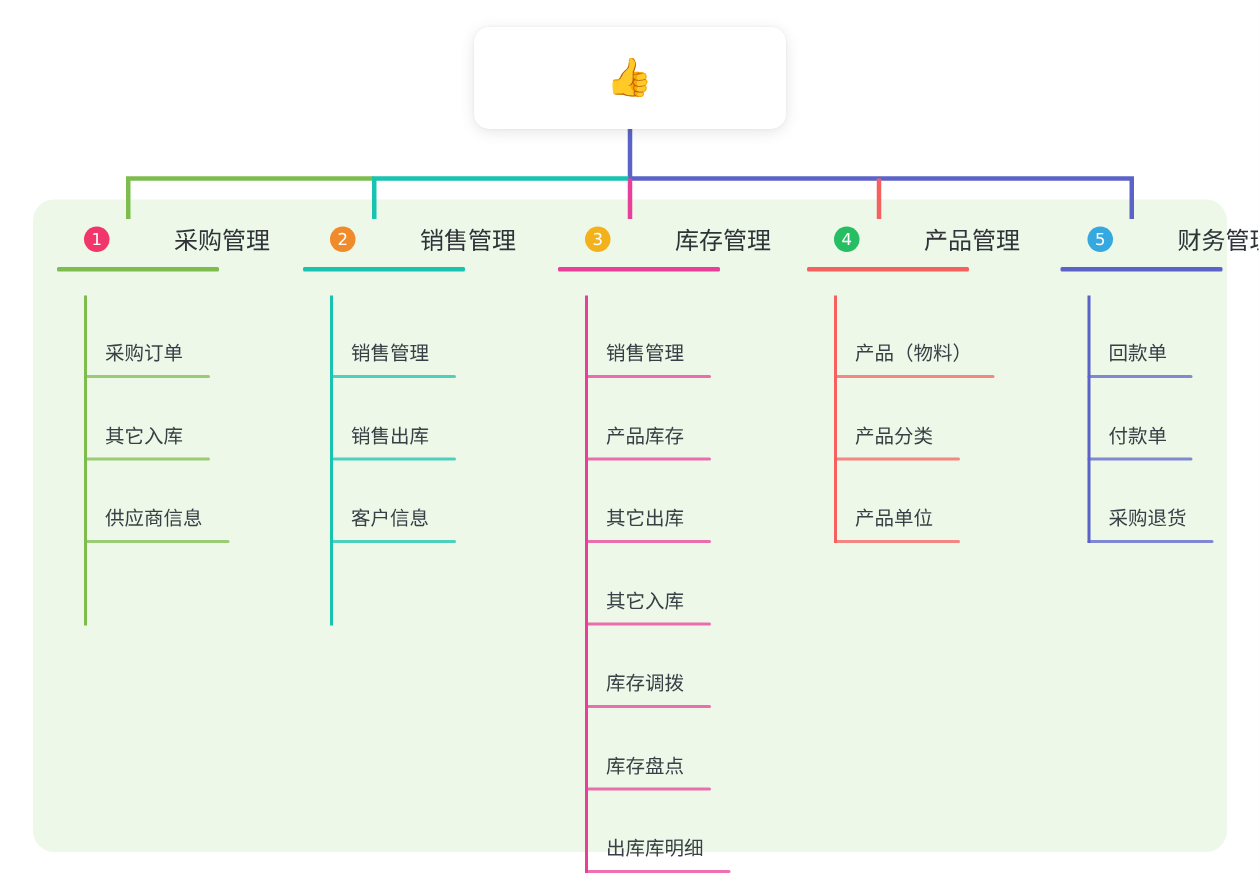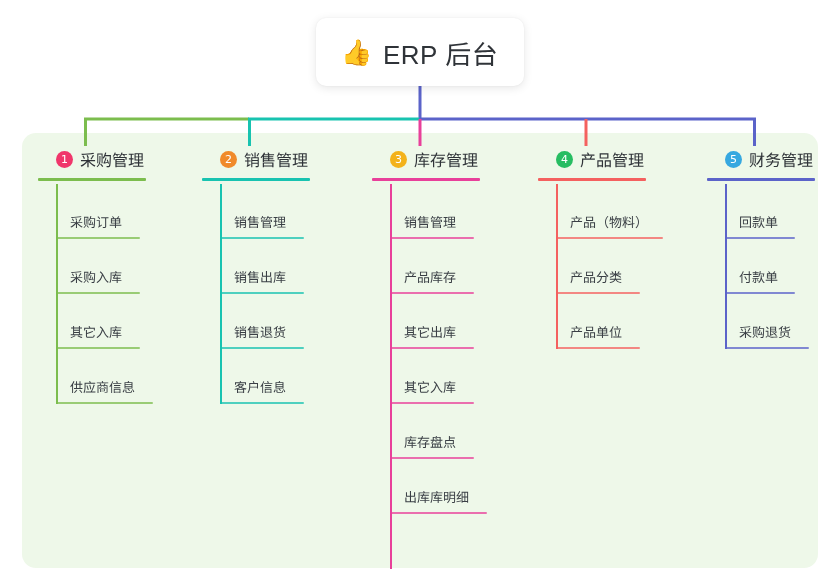--- a/index.html
+++ b/index.html
@@ -88,30 +88,31 @@
     font-size: 11px;
     line-height: 17px;
     text-align: center;
     flex: 0 0 auto;
     font-family: "DejaVu Sans", sans-serif;
   }
   .col-title {
     font-size: 16px;
     color: #2f3338;
     white-space: nowrap;
+    margin-left: 36px;
   }
   .col-rule {
     height: 3px;
     border-radius: 1px;
     margin-top: 6px;
   }
 
   .items {
     position: relative;
-    margin-top: 3px;
+    margin-top: 16px;
   }
   .item {
     position: relative;
     height: 55px;
     box-sizing: border-box;
   }
   .item-label {
     position: absolute;
     left: 32px;
     bottom: 8px;
@@ -161,24 +162,20 @@
     <span class="col-title">采购管理</span>
   </div>
   <div class="col-rule" style="width: 108px; background: rgb(124, 189, 78);"></div>
   <div class="items">
     <div class="item-spine" style="background: rgb(124, 189, 78); height: 220px;"></div>
     <div class="item">
       <span class="item-label">采购订单</span>
       <span class="item-rule" style="width: 84px; background: rgb(124, 189, 78); opacity: 0.75;"></span>
     </div>
     <div class="item">
-      <span class="item-label">采购入库</span>
-      <span class="item-rule" style="width: 84px; background: rgb(124, 189, 78); opacity: 0.75;"></span>
-    </div>
-    <div class="item">
       <span class="item-label">其它入库</span>
       <span class="item-rule" style="width: 84px; background: rgb(124, 189, 78); opacity: 0.75;"></span>
     </div>
     <div class="item">
       <span class="item-label">供应商信息</span>
       <span class="item-rule" style="width: 97px; background: rgb(124, 189, 78); opacity: 0.75;"></span>
     </div>
   </div>
 </div>
 
@@ -192,24 +189,20 @@
     <div class="item-spine" style="background: rgb(24, 195, 176); height: 220px;"></div>
     <div class="item">
       <span class="item-label">销售管理</span>
       <span class="item-rule" style="width: 84px; background: rgb(24, 195, 176); opacity: 0.75;"></span>
     </div>
     <div class="item">
       <span class="item-label">销售出库</span>
       <span class="item-rule" style="width: 84px; background: rgb(24, 195, 176); opacity: 0.75;"></span>
     </div>
     <div class="item">
-      <span class="item-label">销售退货</span>
-      <span class="item-rule" style="width: 84px; background: rgb(24, 195, 176); opacity: 0.75;"></span>
-    </div>
-    <div class="item">
       <span class="item-label">客户信息</span>
       <span class="item-rule" style="width: 84px; background: rgb(24, 195, 176); opacity: 0.75;"></span>
     </div>
   </div>
 </div>
 
 <div class="column" style="left:372px; top:146px; width:165px;">
   <div class="col-head">
     <span class="badge" style="background: rgb(243, 178, 27);">3</span>
     <span class="col-title">库存管理</span>
@@ -227,20 +220,24 @@
     </div>
     <div class="item">
       <span class="item-label">其它出库</span>
       <span class="item-rule" style="width: 84px; background: rgb(232, 64, 154); opacity: 0.75;"></span>
     </div>
     <div class="item">
       <span class="item-label">其它入库</span>
       <span class="item-rule" style="width: 84px; background: rgb(232, 64, 154); opacity: 0.75;"></span>
     </div>
     <div class="item">
+      <span class="item-label">库存调拨</span>
+      <span class="item-rule" style="width: 84px; background: rgb(232, 64, 154); opacity: 0.75;"></span>
+    </div>
+    <div class="item">
       <span class="item-label">库存盘点</span>
       <span class="item-rule" style="width: 84px; background: rgb(232, 64, 154); opacity: 0.75;"></span>
     </div>
     <div class="item">
       <span class="item-label">出库库明细</span>
       <span class="item-rule" style="width: 97px; background: rgb(232, 64, 154); opacity: 0.75;"></span>
     </div>
   </div>
 </div>
 
@@ -285,14 +282,13 @@
     </div>
     <div class="item">
       <span class="item-label">采购退货</span>
       <span class="item-rule" style="width: 84px; background: rgb(91, 99, 201); opacity: 0.75;"></span>
     </div>
   </div>
 </div>
 
 <div id="root-node">
   <span class="root-emoji">👍</span>
-  <span class="root-title">ERP 后台</span>
 </div>
 
 </body></html>

